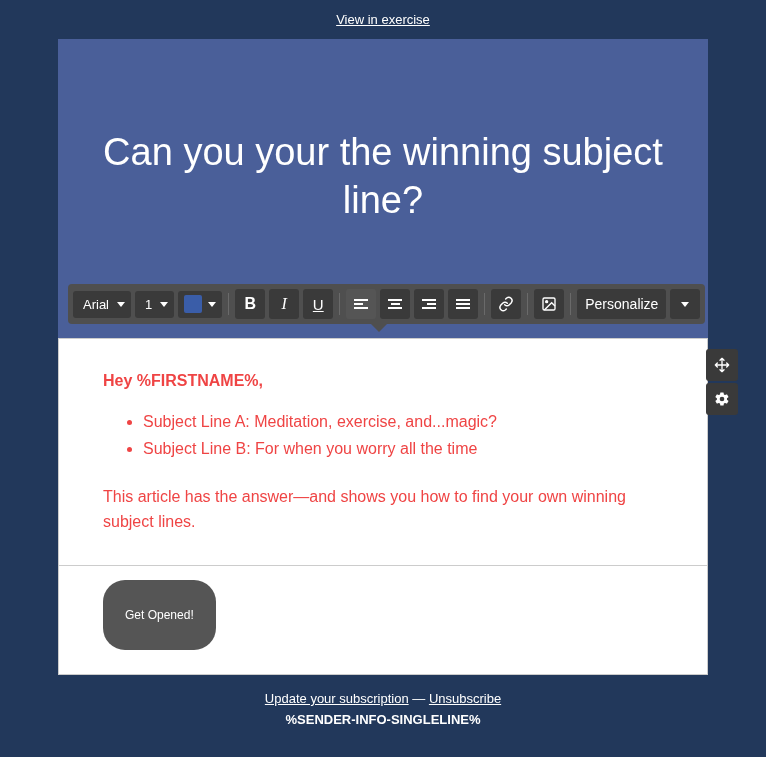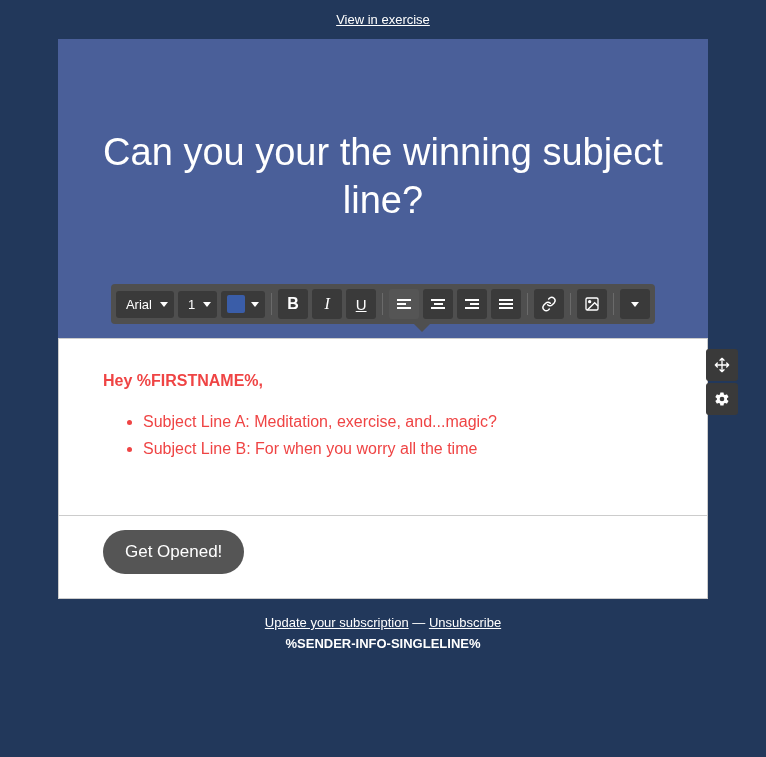--- a/index.html
+++ b/index.html
@@ -152,22 +152,22 @@
       border-left: 1px solid #ccc;
       border-right: 1px solid #ccc;
       border-bottom: 1px solid #ccc;
       padding: 14px 44px 24px;
     }
     .cta-btn {
       background: #555;
       color: #fff;
       border: none;
       border-radius: 22px;
-      padding: 12px 22px;
-      font-size: 17px;
+      padding: 28px 22px;
+      font-size: 12px;
       cursor: pointer;
     }
     .footer {
       text-align: center;
       color: #fff;
       font-size: 13px;
       padding: 16px 0;
     }
     .footer div { margin-bottom: 6px; }
     .footer a { color: #fff; text-decoration: underline; }
@@ -260,32 +260,34 @@
       </button>
       <div class="tb-sep"></div>
       <button class="tb-btn narrow">
         <svg width="16" height="16" viewBox="0 0 24 24" fill="none" stroke="#fff" stroke-width="2">
             <rect x="3" y="3" width="18" height="18" rx="2"></rect>
             <circle cx="8.5" cy="8.5" r="1.5" fill="#fff"></circle>
             <path d="M21 15l-5-5L5 21"></path>
           </svg>
       </button>
       <div class="tb-sep"></div>
+      <button class="tb-btn">Personalize</button>
       <button class="tb-btn narrow">
         <span class="caret"></span>
       </button>
     </div>
   </div>
 
   <div class="content">
     <p class="bold">Hey %FIRSTNAME%,</p>
     <ul>
       <li>Subject Line A: Meditation, exercise, and...magic?</li>
       <li>Subject Line B: For when you worry all the time</li>
     </ul>
+    <p style="margin-bottom:0;">This article has the answer—and shows you how to find your own winning subject lines.</p>
   </div>
 
   <div class="cta-block">
     <button class="cta-btn">Get Opened!</button>
   </div>
 </div>
 
 <div class="footer">
   <div>
     <a href="#">Update your subscription</a><span> — </span><a href="#">Unsubscribe</a>

